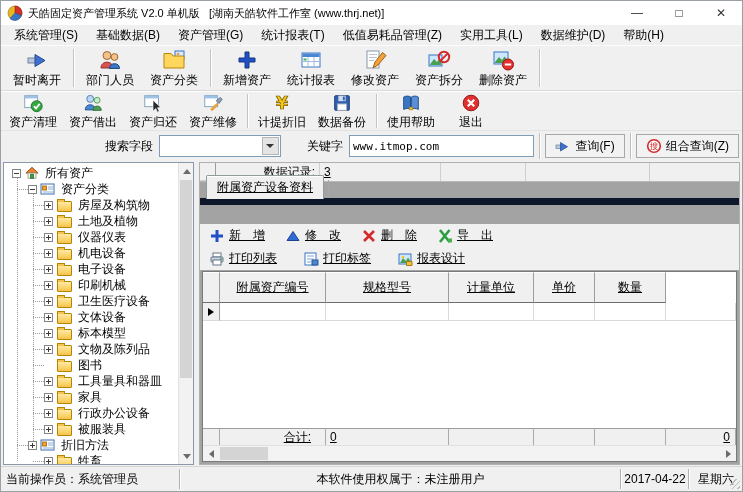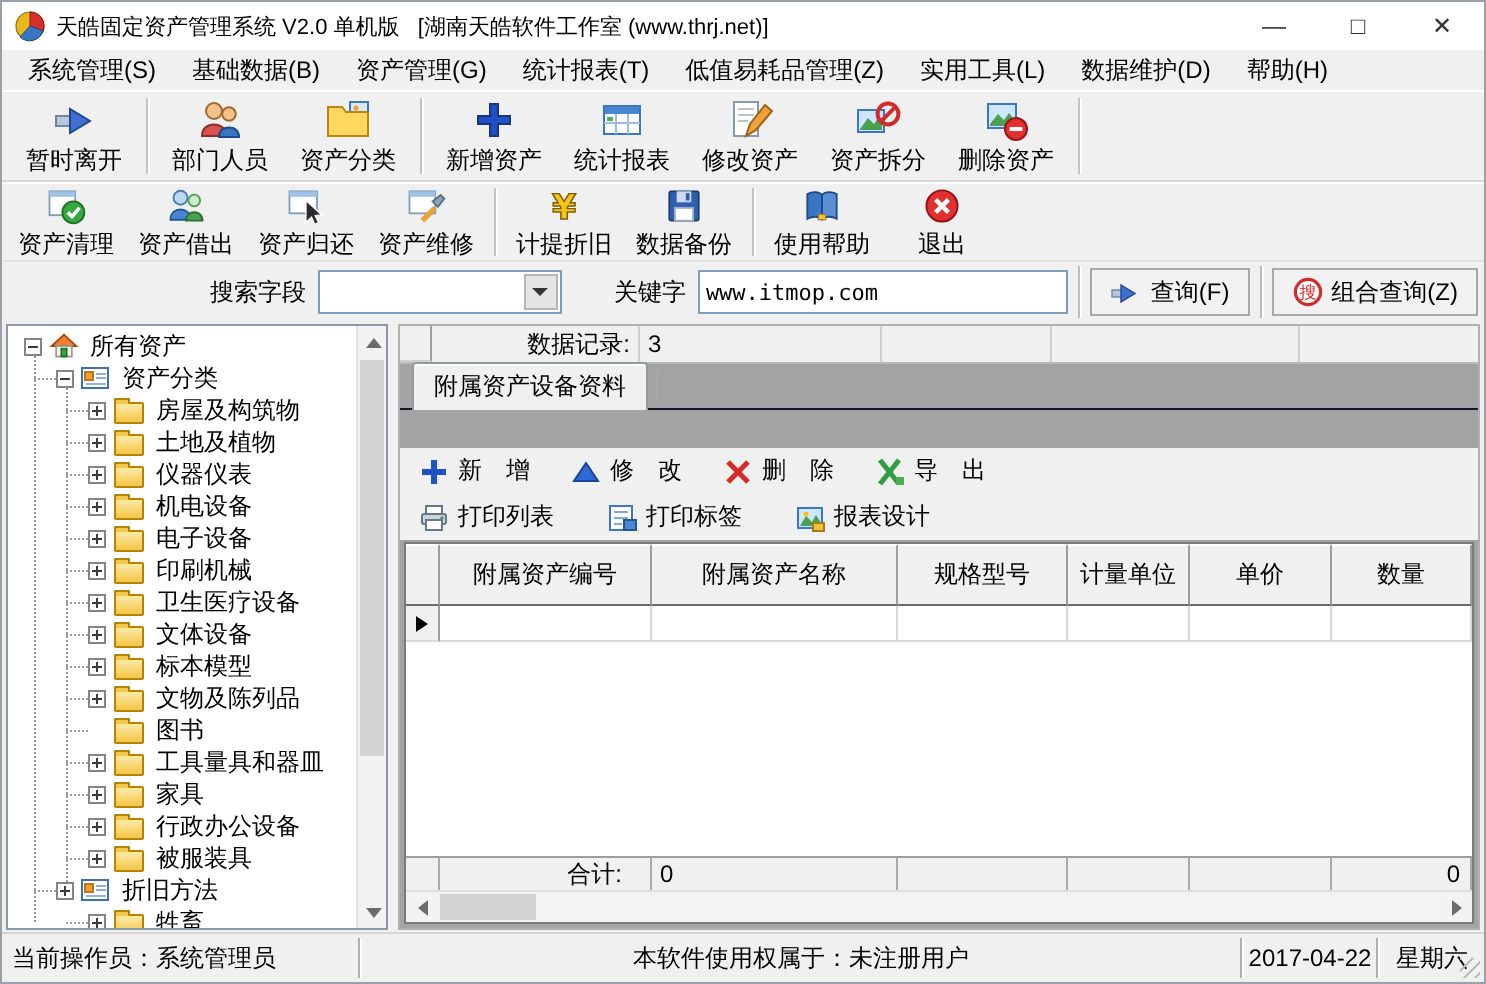--- a/index.html
+++ b/index.html
@@ -36,21 +36,21 @@
   .combo-btn { width:17px; height:18px; margin-right:1px; background:#e4e4e4; border:1px solid #b5b5b5; display:flex; align-items:center; justify-content:center; }
   .combo-arrow { width:0; height:0; border-left:4px solid transparent; border-right:4px solid transparent; border-top:4px solid #333; }
   .kw-input { width:190px; height:22px; border:1px solid #7f9db9; background:#fff; font-family:"DejaVu Sans Mono","Liberation Mono",monospace; font-size:11px; padding:0 3px; outline:none; }
   .s-spacer { flex:1; }
   .s-sep { width:1px; height:26px; background:#bdbdbd; box-shadow:1px 0 0 #fff; margin:0 5px; }
   .s-btn { height:24px; display:flex; align-items:center; gap:4px; background:#f2f2f2; border:1px solid #a8a8a8; padding:0 9px; white-space:nowrap; }
   .s-btn svg { width:16px; height:16px; }
   .searchrow .last { margin-right:3px; }
 
   
-  .main { height:306px; display:flex; padding:1px 2px 2px 2px; }
+  .main { height:306px; display:flex; padding:1px 2px 2px 2px;text-decoration:underline; }
 
   .tree-wrap { width:191px; background:#fff; border:1px solid #8a98a8; position:relative; flex:none; overflow:hidden; }
   .tree { position:absolute; left:0; top:0; right:15px; bottom:0; overflow:hidden; padding-top:2px; }
   .spine { position:absolute; width:1px; border-left:1px dotted #9a9a9a; }
   .spineA { left:13px; top:14px; height:284px; }
   .spineB { left:29px; top:30px; height:252px; }
   .trow { display:flex; align-items:center; height:16px; position:relative; white-space:nowrap; }
   .lv0 { padding-left:8px; } .lv1 { padding-left:24px; } .lv2 { padding-left:40px; }
   .lv1::before { content:""; position:absolute; left:13px; top:8px; width:11px; border-top:1px dotted #9a9a9a; }
   .lv2::before { content:""; position:absolute; left:29px; top:8px; width:11px; border-top:1px dotted #9a9a9a; }
@@ -76,21 +76,21 @@
 
   .panel { flex:1; background:#a3a3a3; border:1px solid #b0b0b0; display:flex; flex-direction:column; overflow:hidden; }
 
   .record-strip { height:19px; display:flex; border-bottom:1px solid #b9b9b9; background:#f0f0f0; flex:none; }
   .rs-box { width:16px; background:#f0f0f0; border-right:1px solid #9d9d9d; border-bottom:1px solid #cfcfcf; flex:none; }
   .rs-cell { border-right:1px solid #cfcfcf; display:flex; align-items:center; }
   .rs-label { width:104px; justify-content:flex-end; padding-right:4px; }
   .rs-value { width:121px; padding-left:4px; }
   .rs-c3 { width:85px; } .rs-c4 { width:124px; } .rs-c5 { flex:1; border-right:none; }
 
-  .tabrow { height:23px; display:flex; align-items:flex-end; border-bottom:1px solid #0f172a; padding-left:6px; flex:none; }
+  .tabrow { height:23px; display:flex; align-items:flex-end; border-bottom:7px solid #0f172a; padding-left:6px; flex:none; }
   .tab { background:#f0f0f0; border:1px solid #919b9c; border-bottom:none; border-radius:2px 2px 0 0; padding:3px 10px 3px 10px; margin-bottom:-1px; box-shadow:inset 0 1px 0 #fff; white-space:nowrap; }
   .tab-tick { width:1px; height:15px; background:#a8a8a8; margin:0 0 3px 4px; }
 
   .gbar { display:flex; align-items:center; flex:none; background:#f0f0f0; }
   .gbar1 { height:23px; padding-left:9px; gap:20px; margin-top:19px; }
   .gbar2 { height:23px; padding-left:9px; gap:26px; }
   .gbtn { display:flex; align-items:center; gap:4px; white-space:nowrap; }
   .gbtn svg { width:16px; height:16px; }
 
   .grid-area { flex:1; margin:1px 2px 2px 2px; border:1px solid #7a7a7a; background:#fff; display:flex; flex-direction:column; overflow:hidden; }
@@ -524,21 +524,20 @@
             <path d="M9.5 10.5h5.5v4H9.5z" fill="#f0c040" stroke="#a87b10"></path>
           </svg>
           <span>报表设计</span>
         </span>
       </div>
 
       <div class="grid-area">
         <div class="grid-row">
           <span class="gh-cell gh-ind"></span>
           <span class="gh-cell">附属资产编号</span>
-          <span class="gh-cell">附属资产名称</span>
           <span class="gh-cell">规格型号</span>
           <span class="gh-cell">计量单位</span>
           <span class="gh-cell">单价</span>
           <span class="gh-cell">数量</span>
         </div>
         <div class="grid-row">
           <span class="gd-cell gd-ind">
               <i class="row-marker"></i>
             </span>
           <span class="gd-cell"></span>

